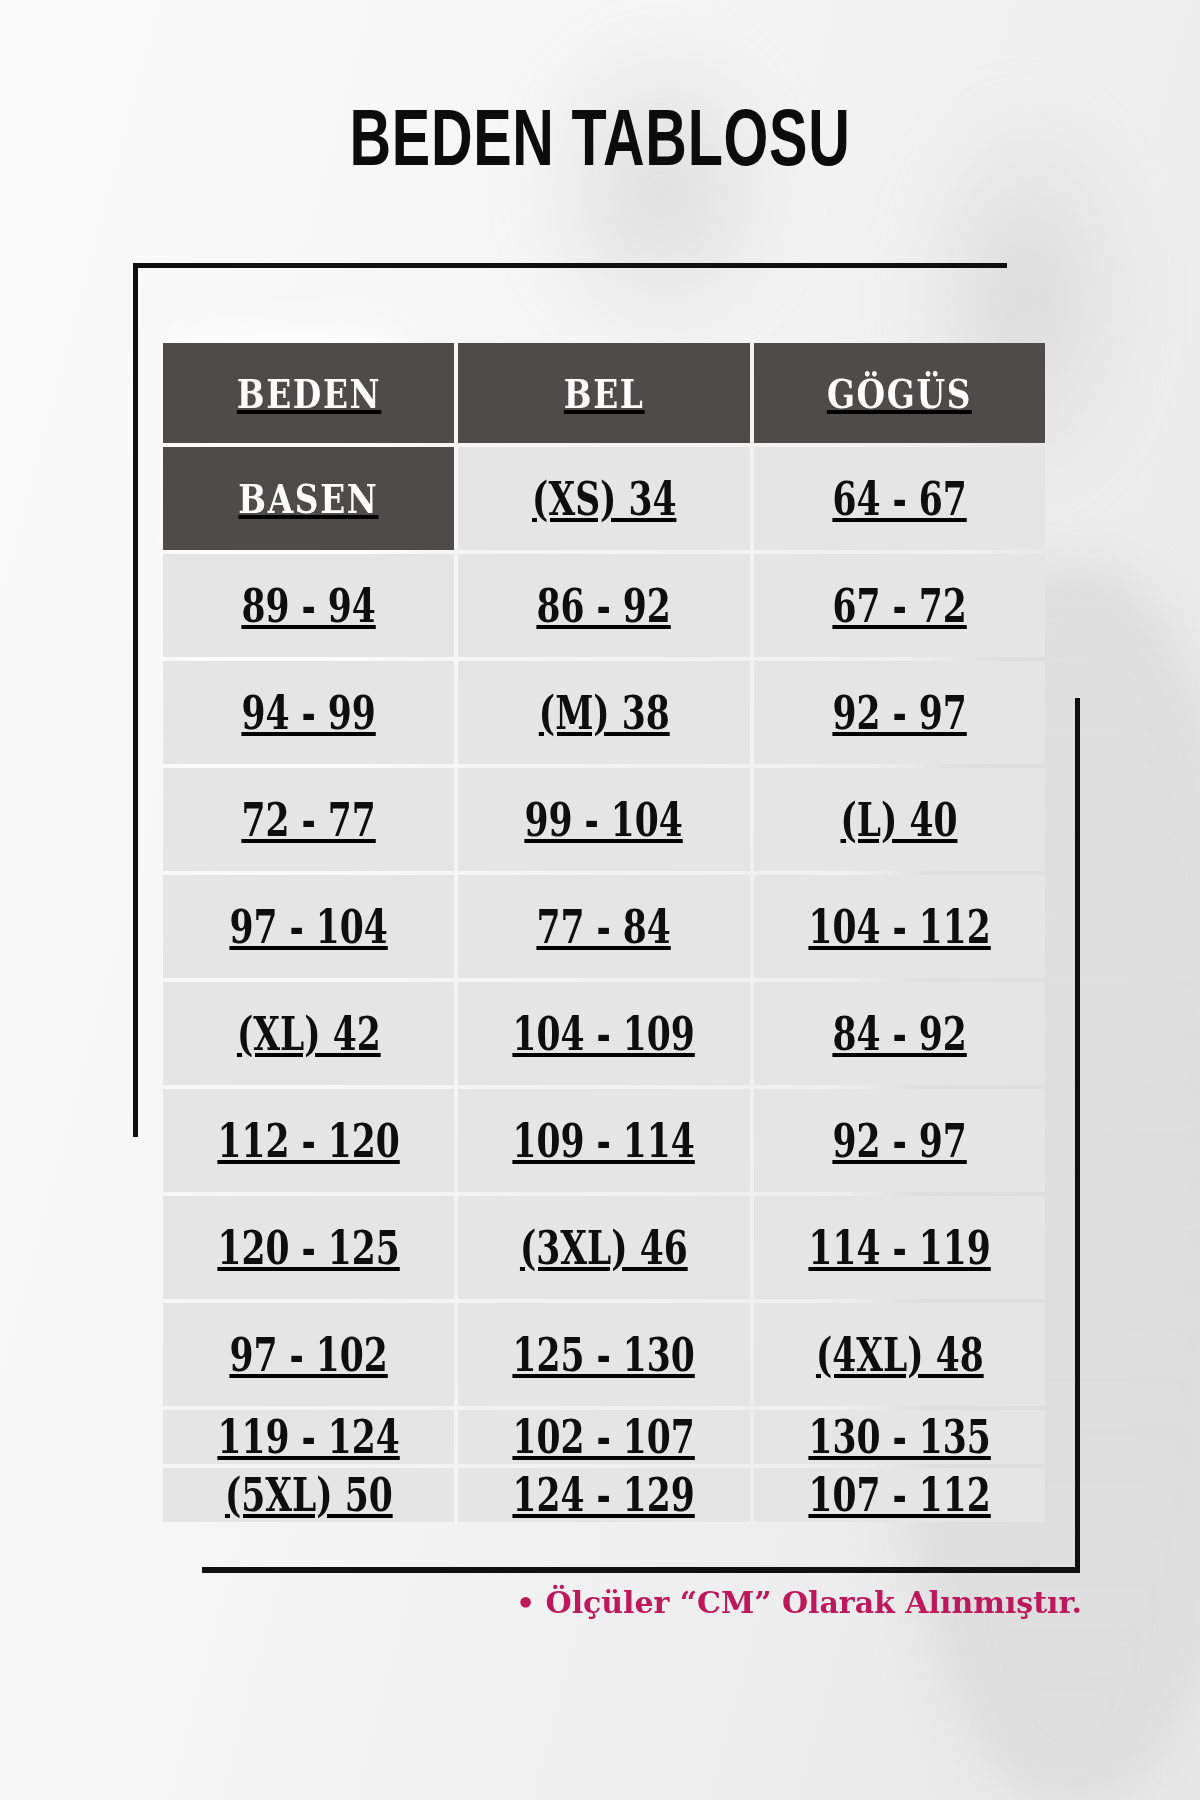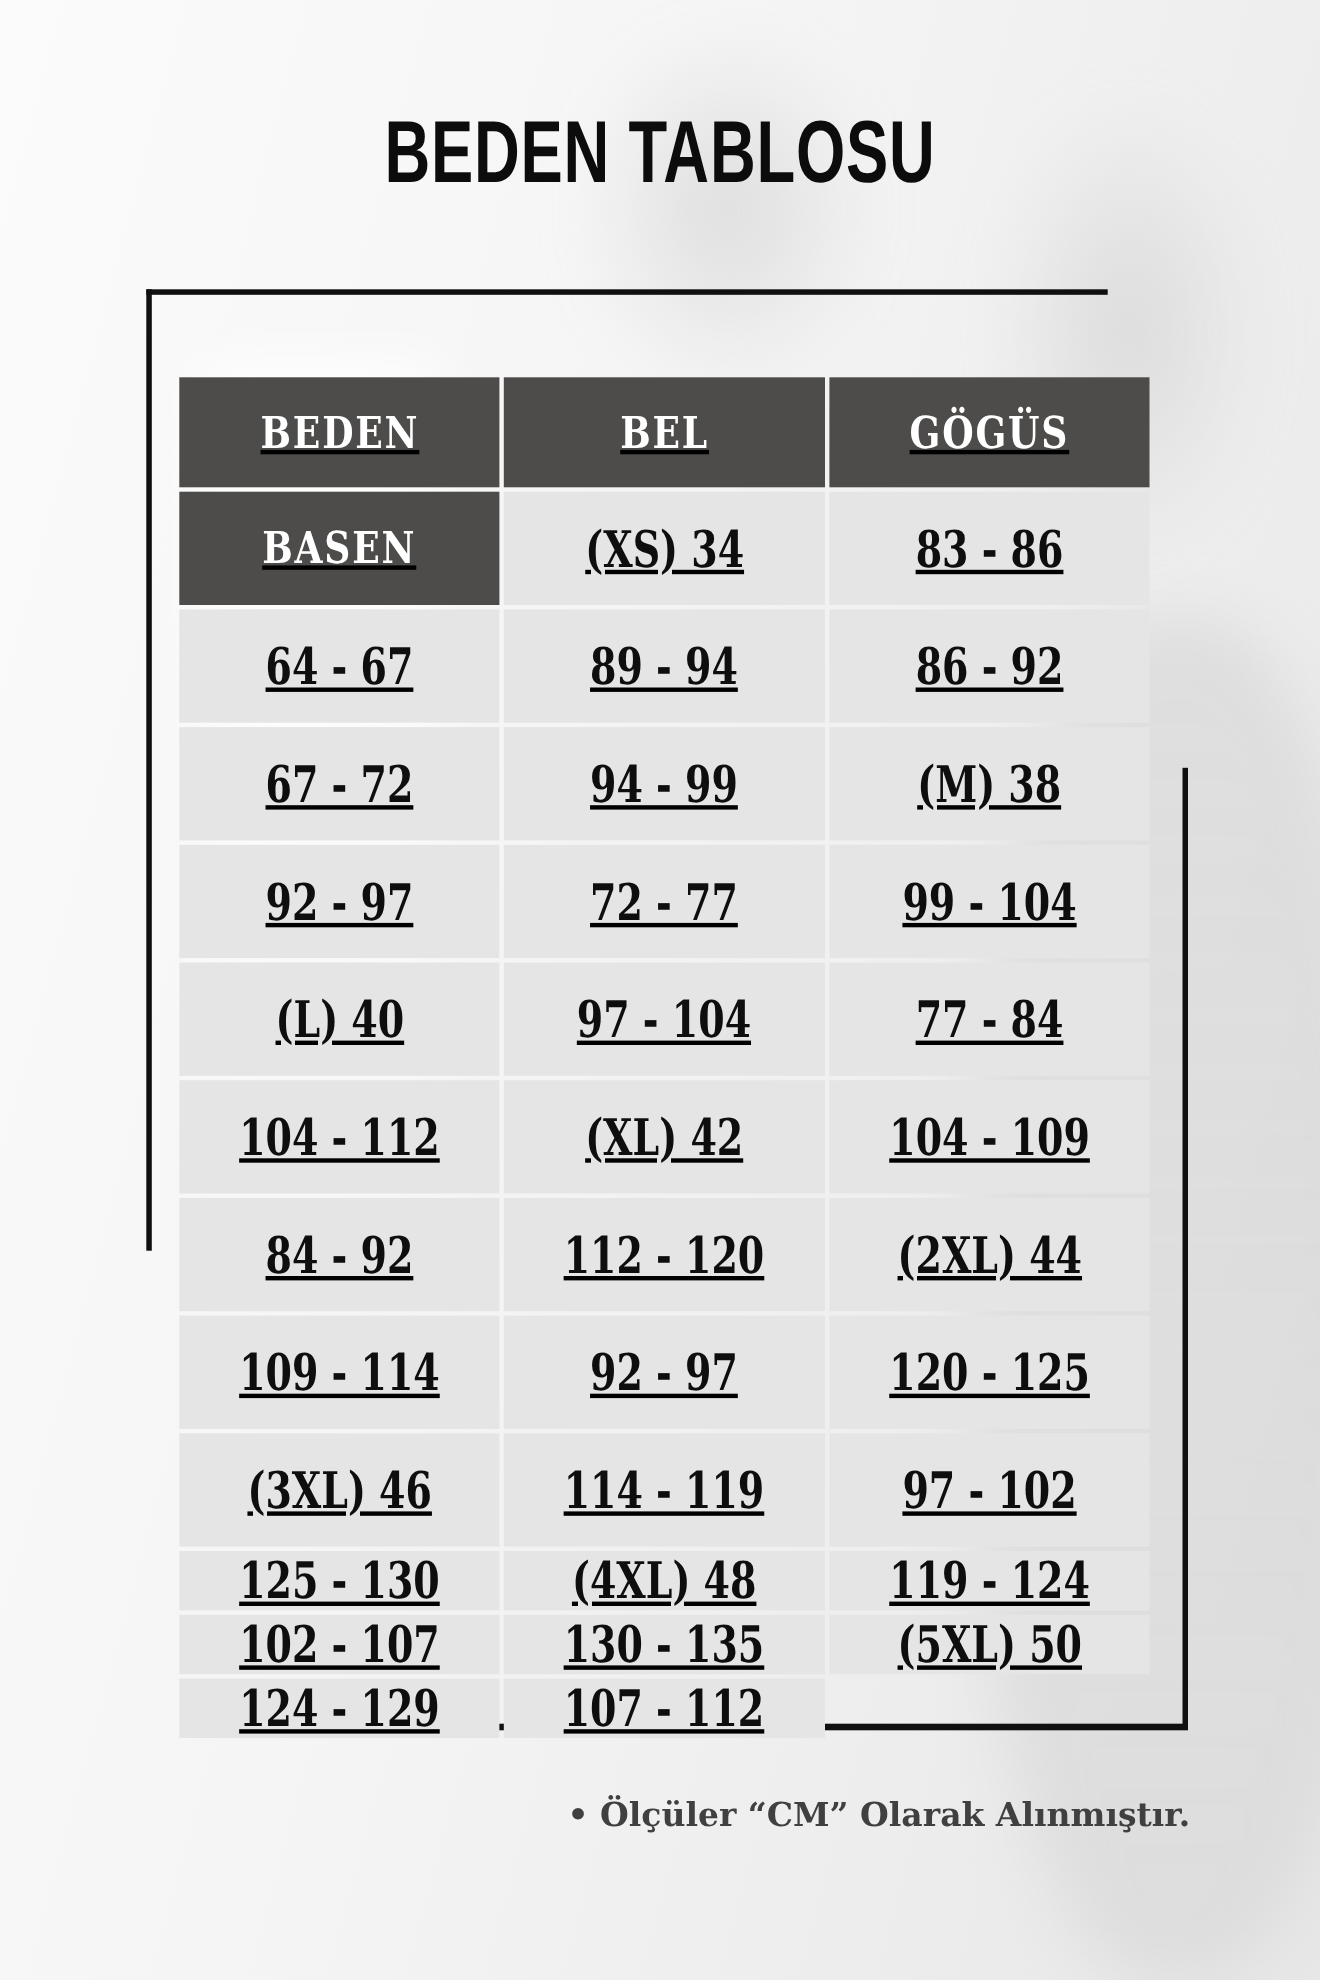--- a/index.html
+++ b/index.html
@@ -39,21 +39,21 @@
     color:#ffffff;font-weight:bold;font-size:40px;letter-spacing:2px;
     display:inline-block;transform:scaleX(0.82);white-space:nowrap;
   }
   .dcell{background:#e5e5e5;display:flex;align-items:center;justify-content:center;}
   .dcell span{
     color:#0e0e0e;font-weight:bold;font-size:46px;letter-spacing:0;
     display:inline-block;transform:scaleX(0.75);white-space:nowrap;
   }
   .cm-note{
     position:absolute;top:1585px;right:118px;
-    font-size:30px;font-weight:bold;color:#404040;white-space:nowrap;margin-top:48px;
+    font-size:30px;font-weight:bold;color:#be185d;white-space:nowrap;
   }
 </style>
 </head>
 <body>
 
 <div class="ghost ghost-1"></div>
 <div class="ghost ghost-2"></div>
 <div class="ghost ghost-3"></div>
 <div class="ghost ghost-4"></div>
 
@@ -73,23 +73,20 @@
     </div>
   <div class="hcell">
       <span>GÖGÜS</span>
     </div>
   <div class="hcell">
       <span>BASEN</span>
     </div>
 
   <div class="dcell">
       <span>(XS) 34</span>
-    </div>
-  <div class="dcell">
-      <span>83 - 86</span>
     </div>
   <div class="dcell">
       <span>64 - 67</span>
     </div>
   <div class="dcell">
       <span>89 - 94</span>
     </div>
 
   <div class="dcell">
       <span>86 - 92</span>
@@ -134,23 +131,20 @@
       <span>104 - 109</span>
     </div>
   <div class="dcell">
       <span>84 - 92</span>
     </div>
   <div class="dcell">
       <span>112 - 120</span>
     </div>
 
   <div class="dcell">
-      <span>(2XL) 44</span>
-    </div>
-  <div class="dcell">
       <span>109 - 114</span>
     </div>
   <div class="dcell">
       <span>92 - 97</span>
     </div>
   <div class="dcell">
       <span>120 - 125</span>
     </div>
 
   <div class="dcell">

